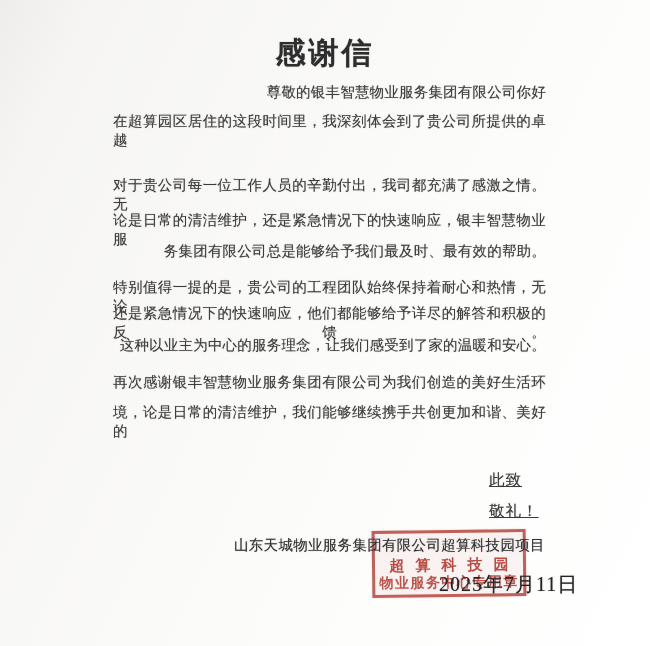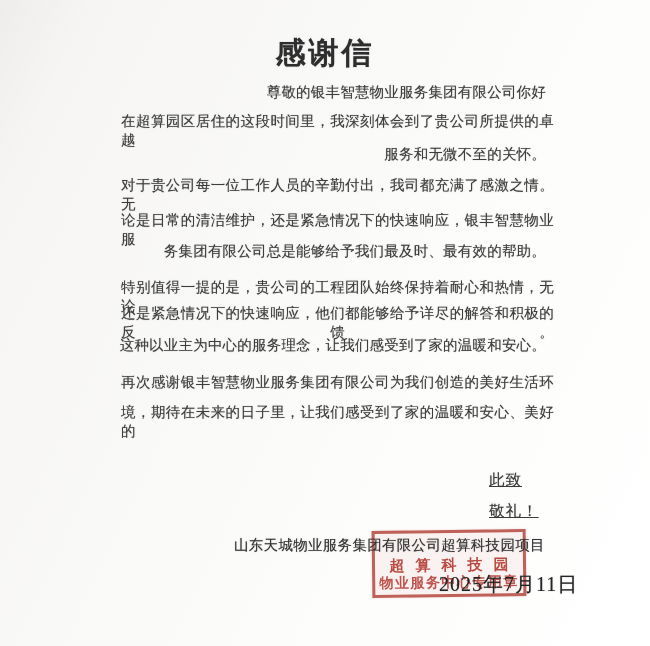--- a/index.html
+++ b/index.html
@@ -32,21 +32,20 @@
     letter-spacing: 0.2px;
     text-shadow: 0 0 1px rgba(70,70,70,0.5);
     z-index: 3;
     white-space: nowrap;
     text-align: right;
   }
   .line.full {
     white-space: normal;
     text-align: justify;
     text-align-last: justify;
-    margin-left: 8px;
   }
   .closing {
     position: absolute;
     left: 489px;
     font-size: 15.5px;
     color: #3a3a3a;
     letter-spacing: 1px;
     text-shadow: 0 0 1px rgba(70,70,70,0.5);
     z-index: 3;
     white-space: nowrap;
@@ -116,29 +115,28 @@
 </head>
 <body>
 
 <div class="photo">
 
   <div class="letter-title">感谢信</div>
 
   <div class="line" style="top:83px">尊敬的银丰智慧物业服务集团有限公司你好</div>
 
   <div class="line full" style="top:112px">在超算园区居住的这段时间里，我深刻体会到了贵公司所提供的卓越</div>
-  <div class="line" style="top:145px">服务和无微不至的关怀。</div>
   <div class="line full" style="top:176px">对于贵公司每一位工作人员的辛勤付出，我司都充满了感激之情。无</div>
   <div class="line" style="top:242px">务集团有限公司总是能够给予我们最及时、最有效的帮助。</div>
   <div class="line full" style="top:211px">论是日常的清洁维护，还是紧急情况下的快速响应，银丰智慧物业服</div>
   <div class="line full" style="top:278px">特别值得一提的是，贵公司的工程团队始终保持着耐心和热情，无论</div>
   <div class="line full" style="top:304px">还是紧急情况下的快速响应，他们都能够给予详尽的解答和积极的反馈。</div>
   <div class="line" style="top:336px">这种以业主为中心的服务理念，让我们感受到了家的温暖和安心。</div>
   <div class="line full" style="top:373px">再次感谢银丰智慧物业服务集团有限公司为我们创造的美好生活环</div>
-  <div class="line full" style="top:403px">境，期待在未来的日子里，让我们感受到了家的温暖和安心、美好的</div>
+  <div class="line full" style="top:403px">境，论是日常的清洁维护，我们能够继续携手共创更加和谐、美好的</div>
 
   <div class="closing" style="top:470px">此致</div>
   <div class="closing" style="top:501px">敬礼！</div>
 
   <div class="stamp">
     <div class="stamp-line1">超算科技园</div>
     <div class="stamp-line2">物业服务中心专用章</div>
   </div>
 
   <div class="company-line">山东天城物业服务集团有限公司超算科技园项目</div>

